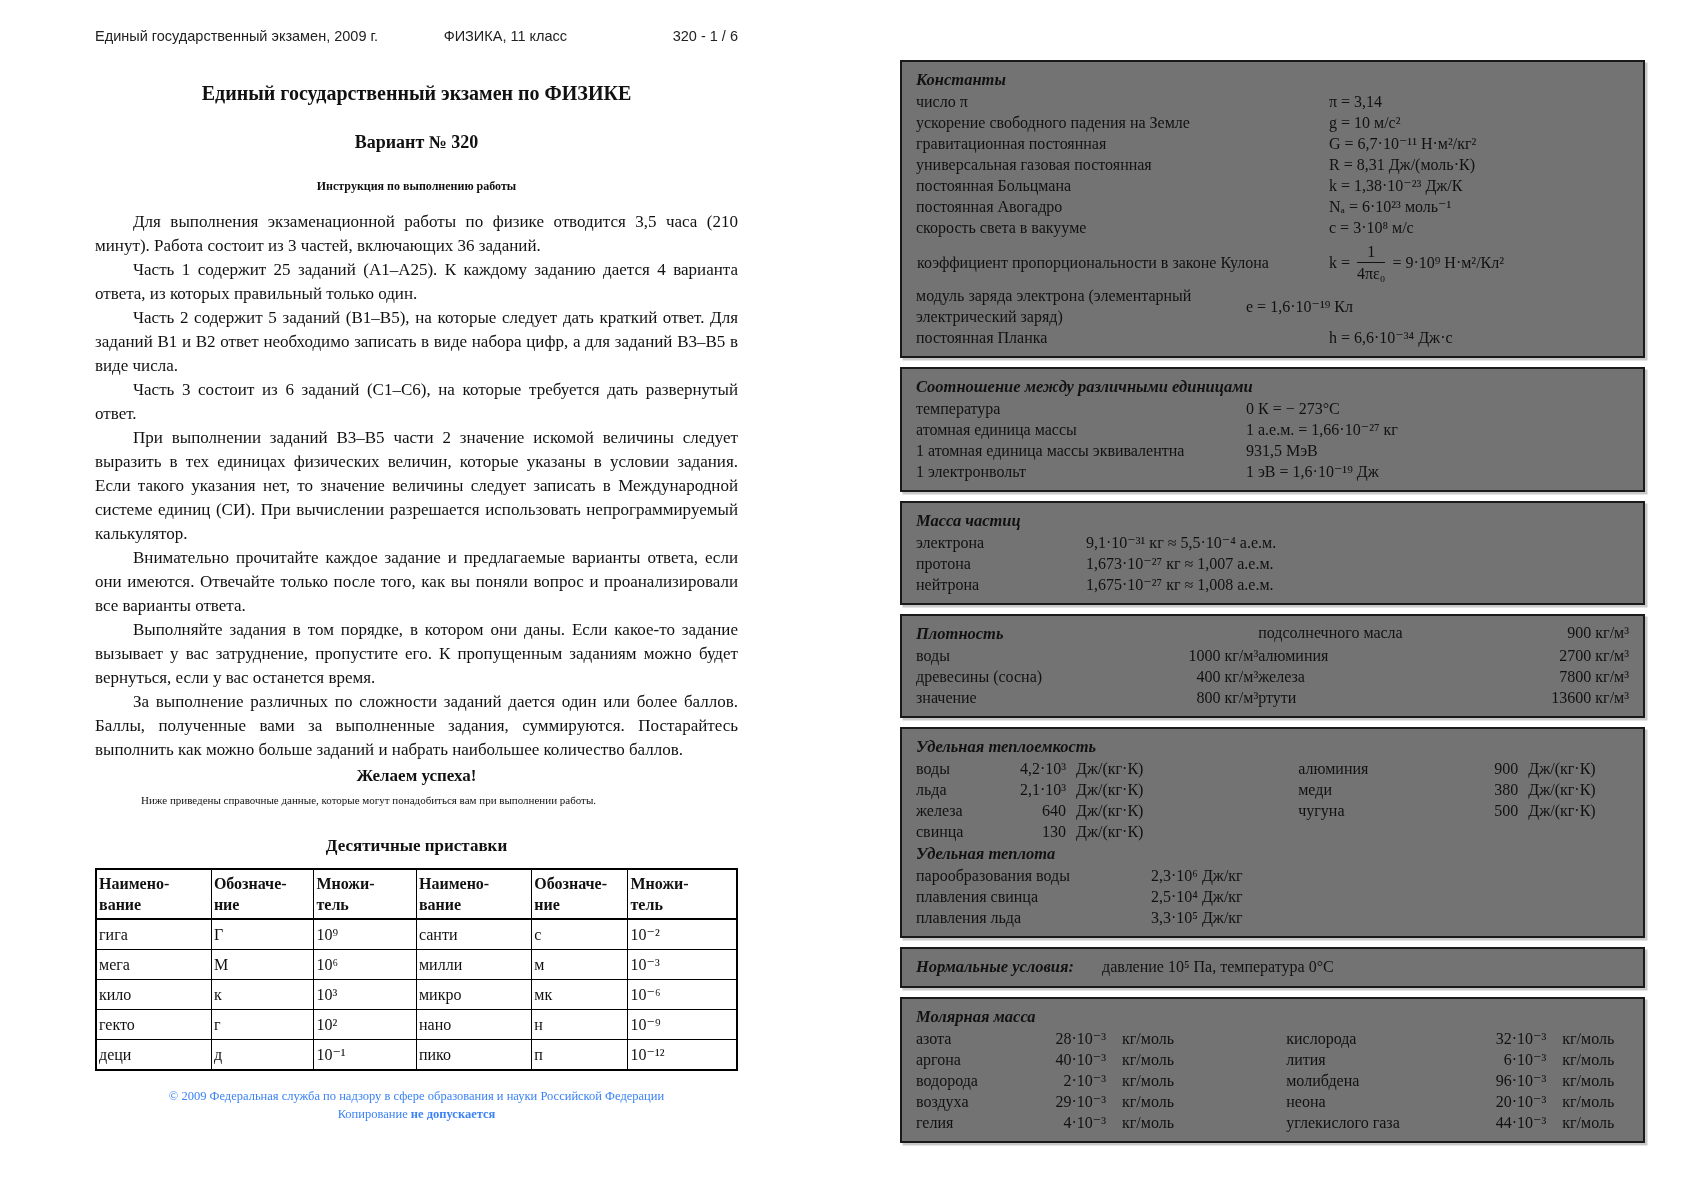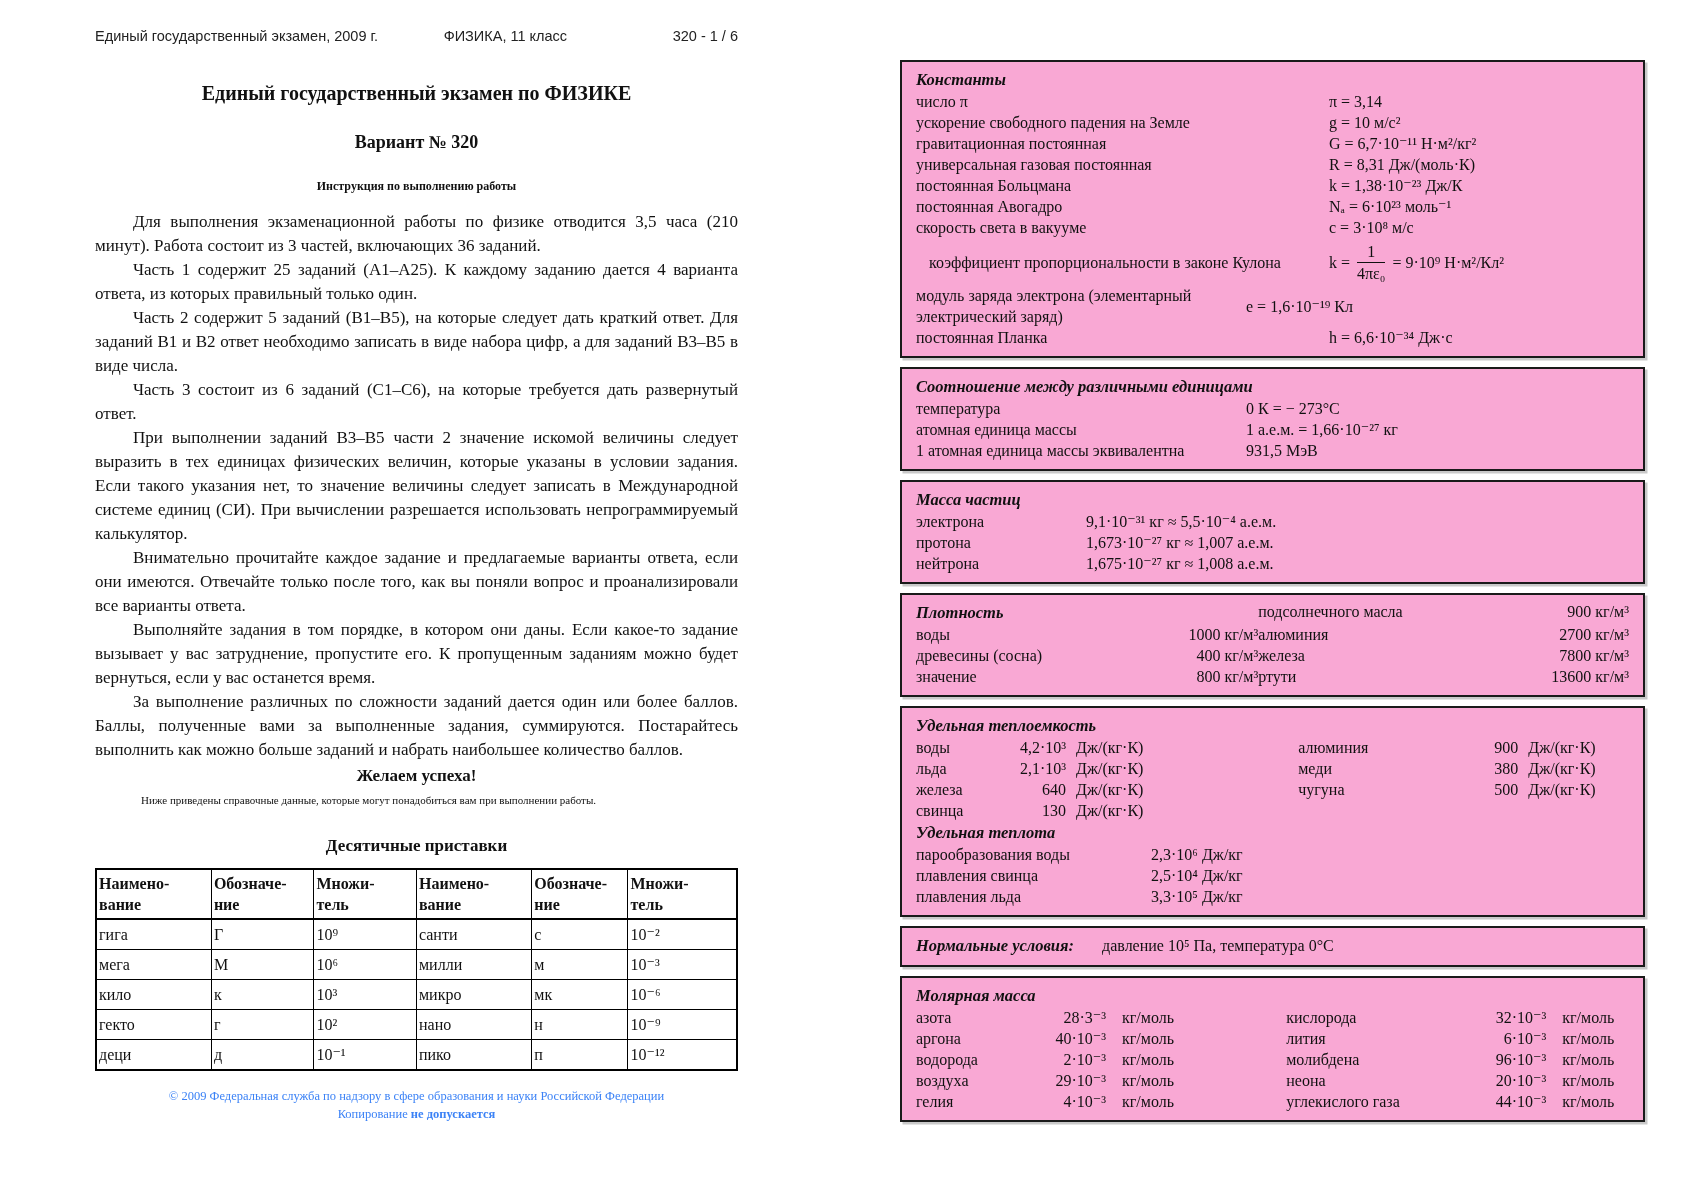--- a/index.html
+++ b/index.html
@@ -35,21 +35,21 @@
     font-weight:bold;white-space:pre-line;line-height:21px;padding:3px 2px;
     border-bottom:2.5px solid #000;
   }
   table.prefix td{height:27px;}
   .page-footer{margin-top:16px;text-align:center;font-size:12.5px;line-height:18px;color:#3b82f6;}
   .page-footer b{font-weight:bold;}
   
   .right-col{position:absolute;left:900px;top:60px;width:745px;}
   .refbox{
     border:2px solid #1a1a1a;box-shadow:2.5px 2.5px 0 #c9c9c9;
-    padding:6px 14px 8px 14px;margin-bottom:9px;background:#f9a8d4;
+    padding:6px 14px 8px 14px;margin-bottom:9px;background:#737373;
     font-size:16px;line-height:21px;
   }
   .box-title{font-weight:bold;font-style:italic;font-size:16.5px;line-height:23px;margin:0;}
   .kv-row{display:flex;align-items:baseline;}
   .kv-label{flex:1 1 auto;}
   .const-value{flex:0 0 300px;}
   .units .kv-label{flex:0 0 330px;}
   .mass .kv-label{flex:0 0 170px;}
   .twocol{display:flex;}
   .col-l{flex:0 0 48%;display:flex;align-items:baseline;}
@@ -59,21 +59,21 @@
   .hc-label-l{flex:0 0 78px;}
   .hc-num-l{flex:0 0 72px;text-align:right;}
   .hc-unit{padding-left:10px;white-space:nowrap;}
   .hc-label-r{flex:0 0 180px;margin-left:40px;}
   .hc-num-r{flex:0 0 40px;text-align:right;}
   .heat-label{flex:0 0 235px;}
   .mm-label-l{flex:0 0 115px;}
   .mm-num{flex:0 0 75px;text-align:right;white-space:nowrap;}
   .mm-unit{flex:0 0 90px;padding-left:16px;}
   .mm-label-r{flex:0 0 185px;margin-left:28px;}
-  .coulomb-row{display:flex;align-items:center;margin:4px 0 2px 13px;}
+  .coulomb-row{display:flex;align-items:center;margin:4px 0 2px 1px;}
   .coulomb-formula{flex:0 0 300px;display:flex;align-items:center;}
   .frac{display:inline-block;text-align:center;margin:0 7px;}
   .frac-num{display:block;border-bottom:1.4px solid #111;padding:0 10px 1px 10px;line-height:19px;}
   .frac-den{display:block;line-height:19px;padding-top:1px;}
   .echarge-row{display:flex;align-items:center;}
   .echarge-row .kv-label{flex:0 0 330px;}
   .nc-line{display:flex;align-items:baseline;}
   .nc-text{margin-left:28px;}
 </style>
 </head>
@@ -265,20 +265,24 @@
           <div class="kv-row">
             <span class="kv-label">атомная единица массы</span>
             <span>1 а.е.м. = 1,66·10⁻²⁷ кг</span>
           </div>
 
           <div class="kv-row">
             <span class="kv-label">1 атомная единица массы эквивалентна</span>
             <span>931,5 МэВ</span>
           </div>
 
+          <div class="kv-row">
+            <span class="kv-label">1 электронвольт</span>
+            <span>1 эВ = 1,6·10⁻¹⁹ Дж</span>
+          </div>
         </div>
     </div>
 
     <div class="refbox mass">
       <p class="box-title">Масса частиц</p>
       <div>
 
           <div class="kv-row">
             <span class="kv-label">электрона</span>
             <span>9,1·10⁻³¹ кг ≈ 5,5·10⁻⁴ а.е.м.</span>
@@ -409,21 +413,21 @@
         <span class="box-title">Нормальные условия:</span>
         <span class="nc-text">давление   10⁵ Па,  температура  0°С</span>
       </div>
     </div>
 
     <div class="refbox">
       <p class="box-title">Молярная масса</p>
       <div class="twocol">
         <div class="col-l">
           <span class="mm-label-l">азота</span>
-          <span class="mm-num">28·3⁻³</span>
+          <span class="mm-num">28·10⁻³</span>
           <span class="mm-unit">кг/моль</span>
         </div>
         <div class="col-r">
           <span class="mm-label-r">кислорода</span>
           <span class="mm-num">32·10⁻³</span>
           <span class="mm-unit">кг/моль</span>
         </div>
       </div>
       <div class="twocol">
         <div class="col-l">

